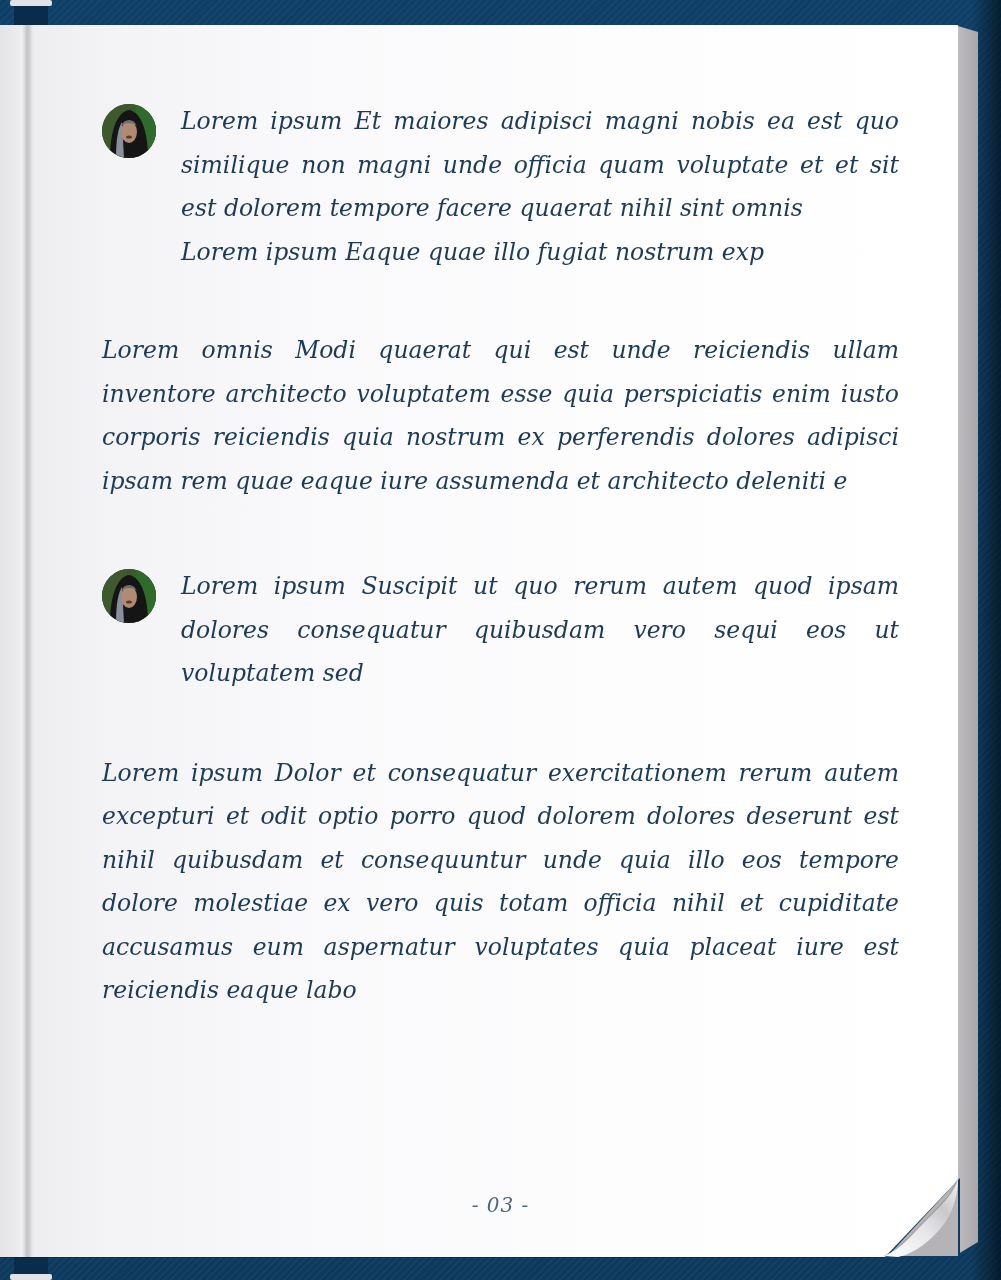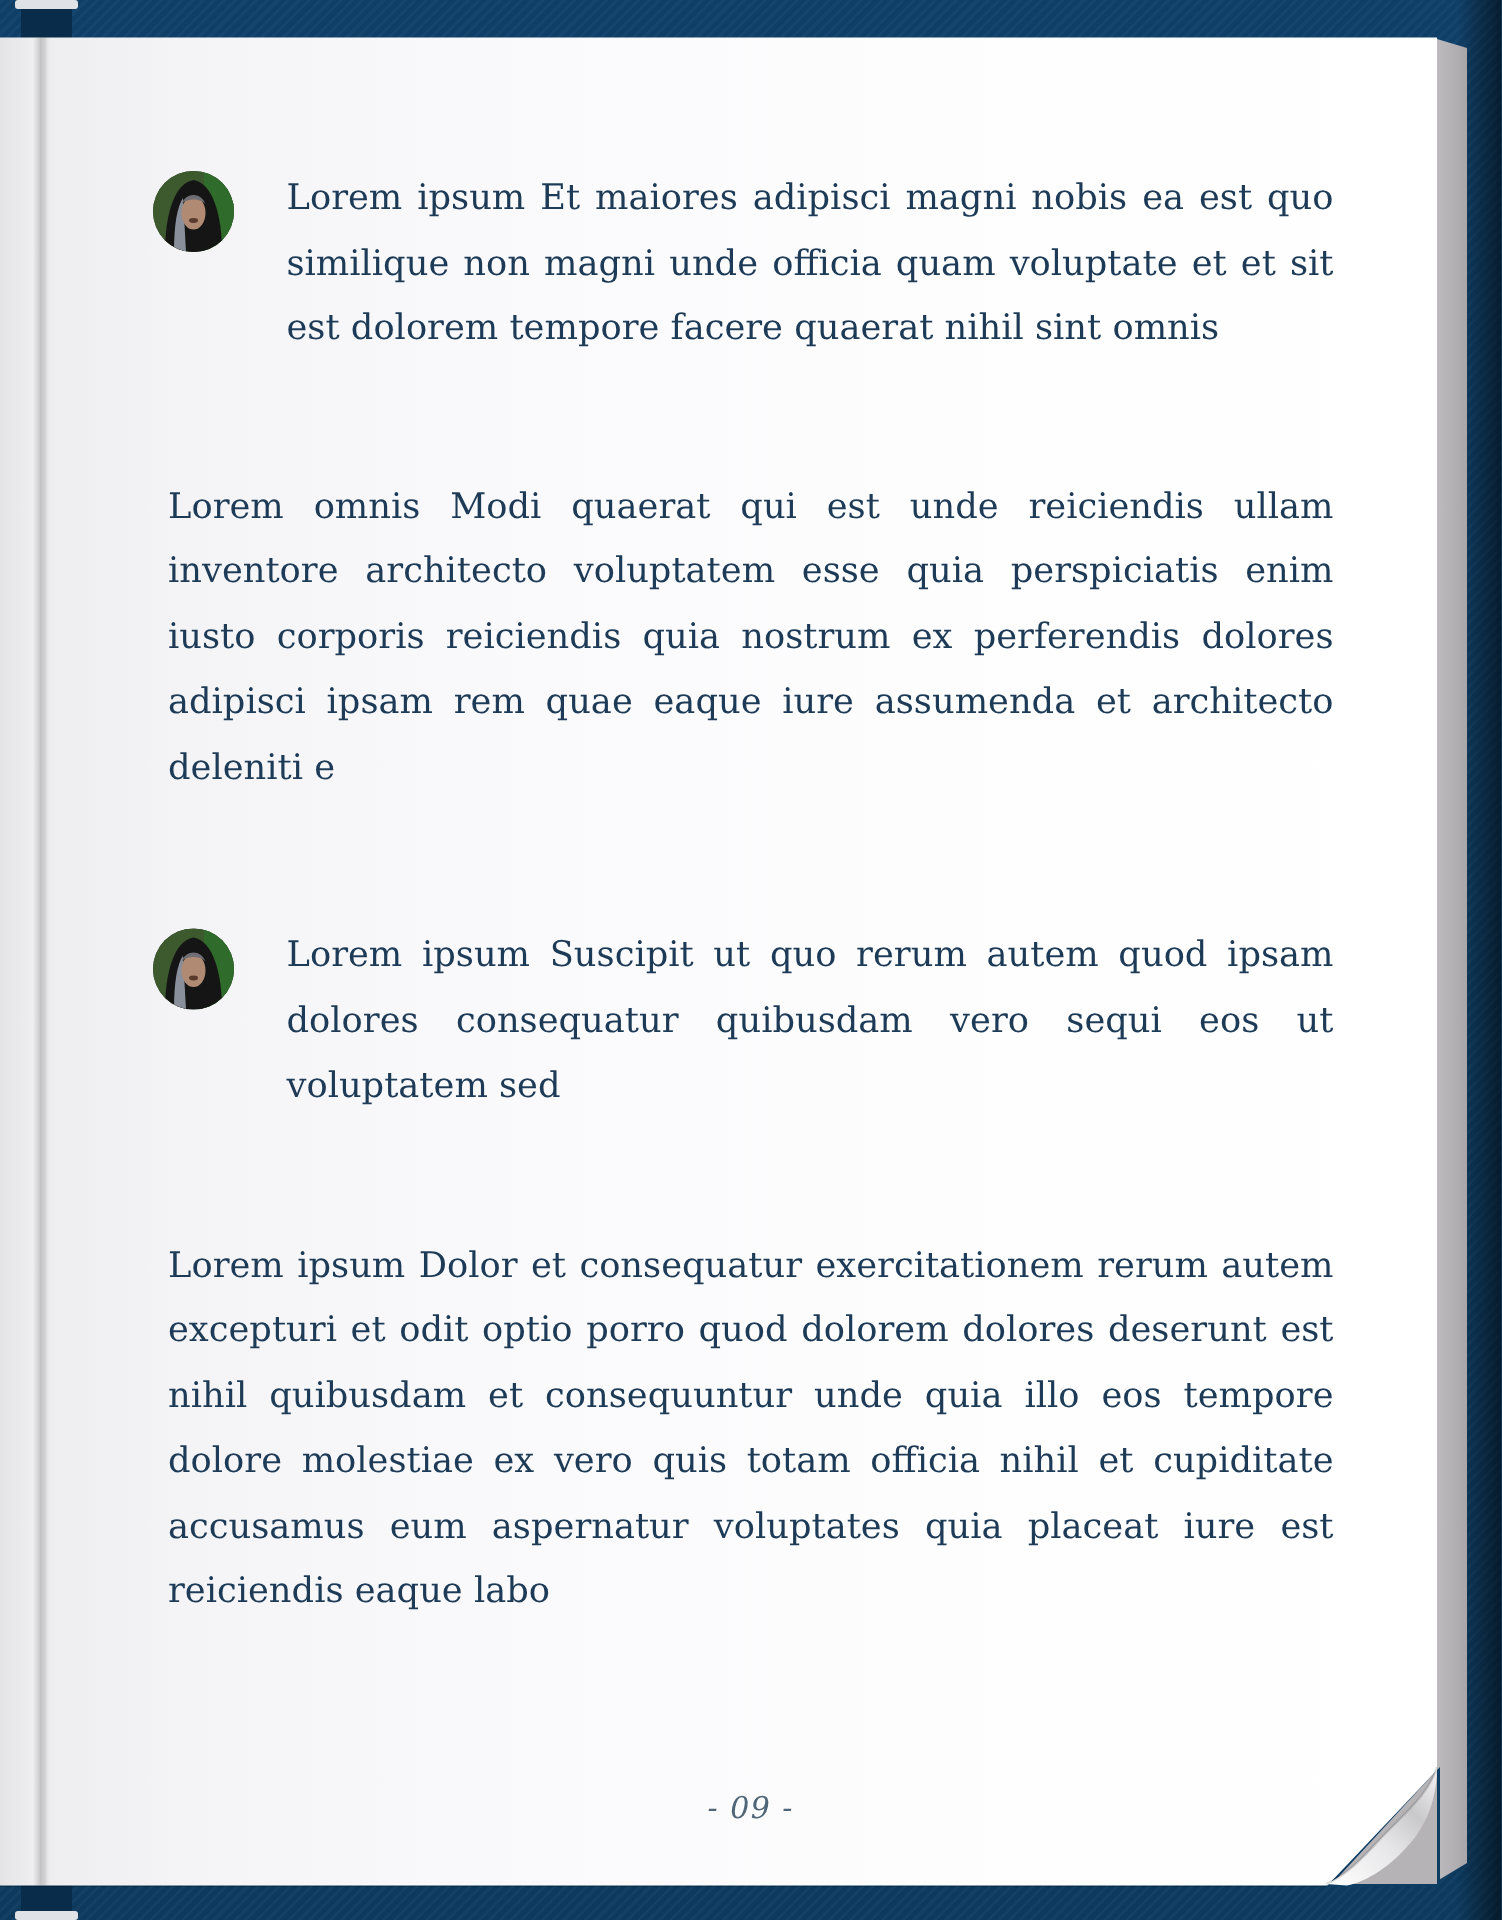--- a/index.html
+++ b/index.html
@@ -86,23 +86,24 @@
       position: absolute;
       left: 102px;
       top: 100px;
       width: 797px;
       color: #1d3b57;
       font-size: 23.5px;
       line-height: 43.5px;
     }
     .block { position: relative; }
     .block p {
-      margin: 10px;
+      margin: 0;
       text-align: justify;
       text-align-last: left;
+      font-style: italic;
     }
     .block.with-avatar {
       padding-left: 79px;
     }
     .avatar {
       position: absolute;
       left: 0;
       top: 4px;
       width: 54px;
       height: 54px;
@@ -175,20 +176,21 @@
         <rect width="54" height="54" fill="#3d5a2e"></rect>
         <rect x="34" y="0" width="20" height="54" fill="#2f6b2a"></rect>
         <path d="M8 54 C 8 30, 14 8, 27 6 C 40 8, 46 30, 46 54 Z" fill="#151515"></path>
         <path d="M14 54 C 14 36, 16 24, 20 18 L 22 54 Z" fill="#8a8f9c"></path>
         <ellipse cx="27" cy="28" rx="8" ry="11" fill="#b08a72"></ellipse>
         <path d="M19 22 C 22 14, 32 14, 35 22 C 32 18, 22 18, 19 22 Z" fill="#6e6e74"></path>
         <ellipse cx="27" cy="33" rx="3" ry="1.6" fill="#5a3a2e"></ellipse>
       </svg>
     </div>
     <p>Lorem ipsum Et maiores adipisci magni nobis ea est quo similique non magni unde officia quam voluptate et et sit est dolorem tempore facere quaerat nihil sint omnis</p>
+    <p>Lorem ipsum Eaque quae illo fugiat nostrum exp</p>
   </div>
 
   <div class="gap-1"></div>
 
   <div class="block">
     <p>Lorem omnis Modi quaerat qui est unde reiciendis ullam inventore architecto voluptatem esse quia perspiciatis enim iusto corporis reiciendis quia nostrum ex perferendis dolores adipisci ipsam rem quae eaque iure assumenda et architecto deleniti e</p>
   </div>
 
   <div class="gap-2"></div>
 
@@ -207,13 +209,13 @@
     <p>Lorem ipsum Suscipit ut quo rerum autem quod ipsam dolores consequatur quibusdam vero sequi eos ut voluptatem sed</p>
   </div>
 
   <div class="gap-3"></div>
 
   <div class="block">
     <p>Lorem ipsum Dolor et consequatur exercitationem rerum autem excepturi et odit optio porro quod dolorem dolores deserunt est nihil quibusdam et consequuntur unde quia illo eos tempore dolore molestiae ex vero quis totam officia nihil et cupiditate accusamus eum aspernatur voluptates quia placeat iure est reiciendis eaque labo</p>
   </div>
 </div>
 
-<div class="page-number">- 09 -</div>
+<div class="page-number">- 03 -</div>
 
 </body></html>

